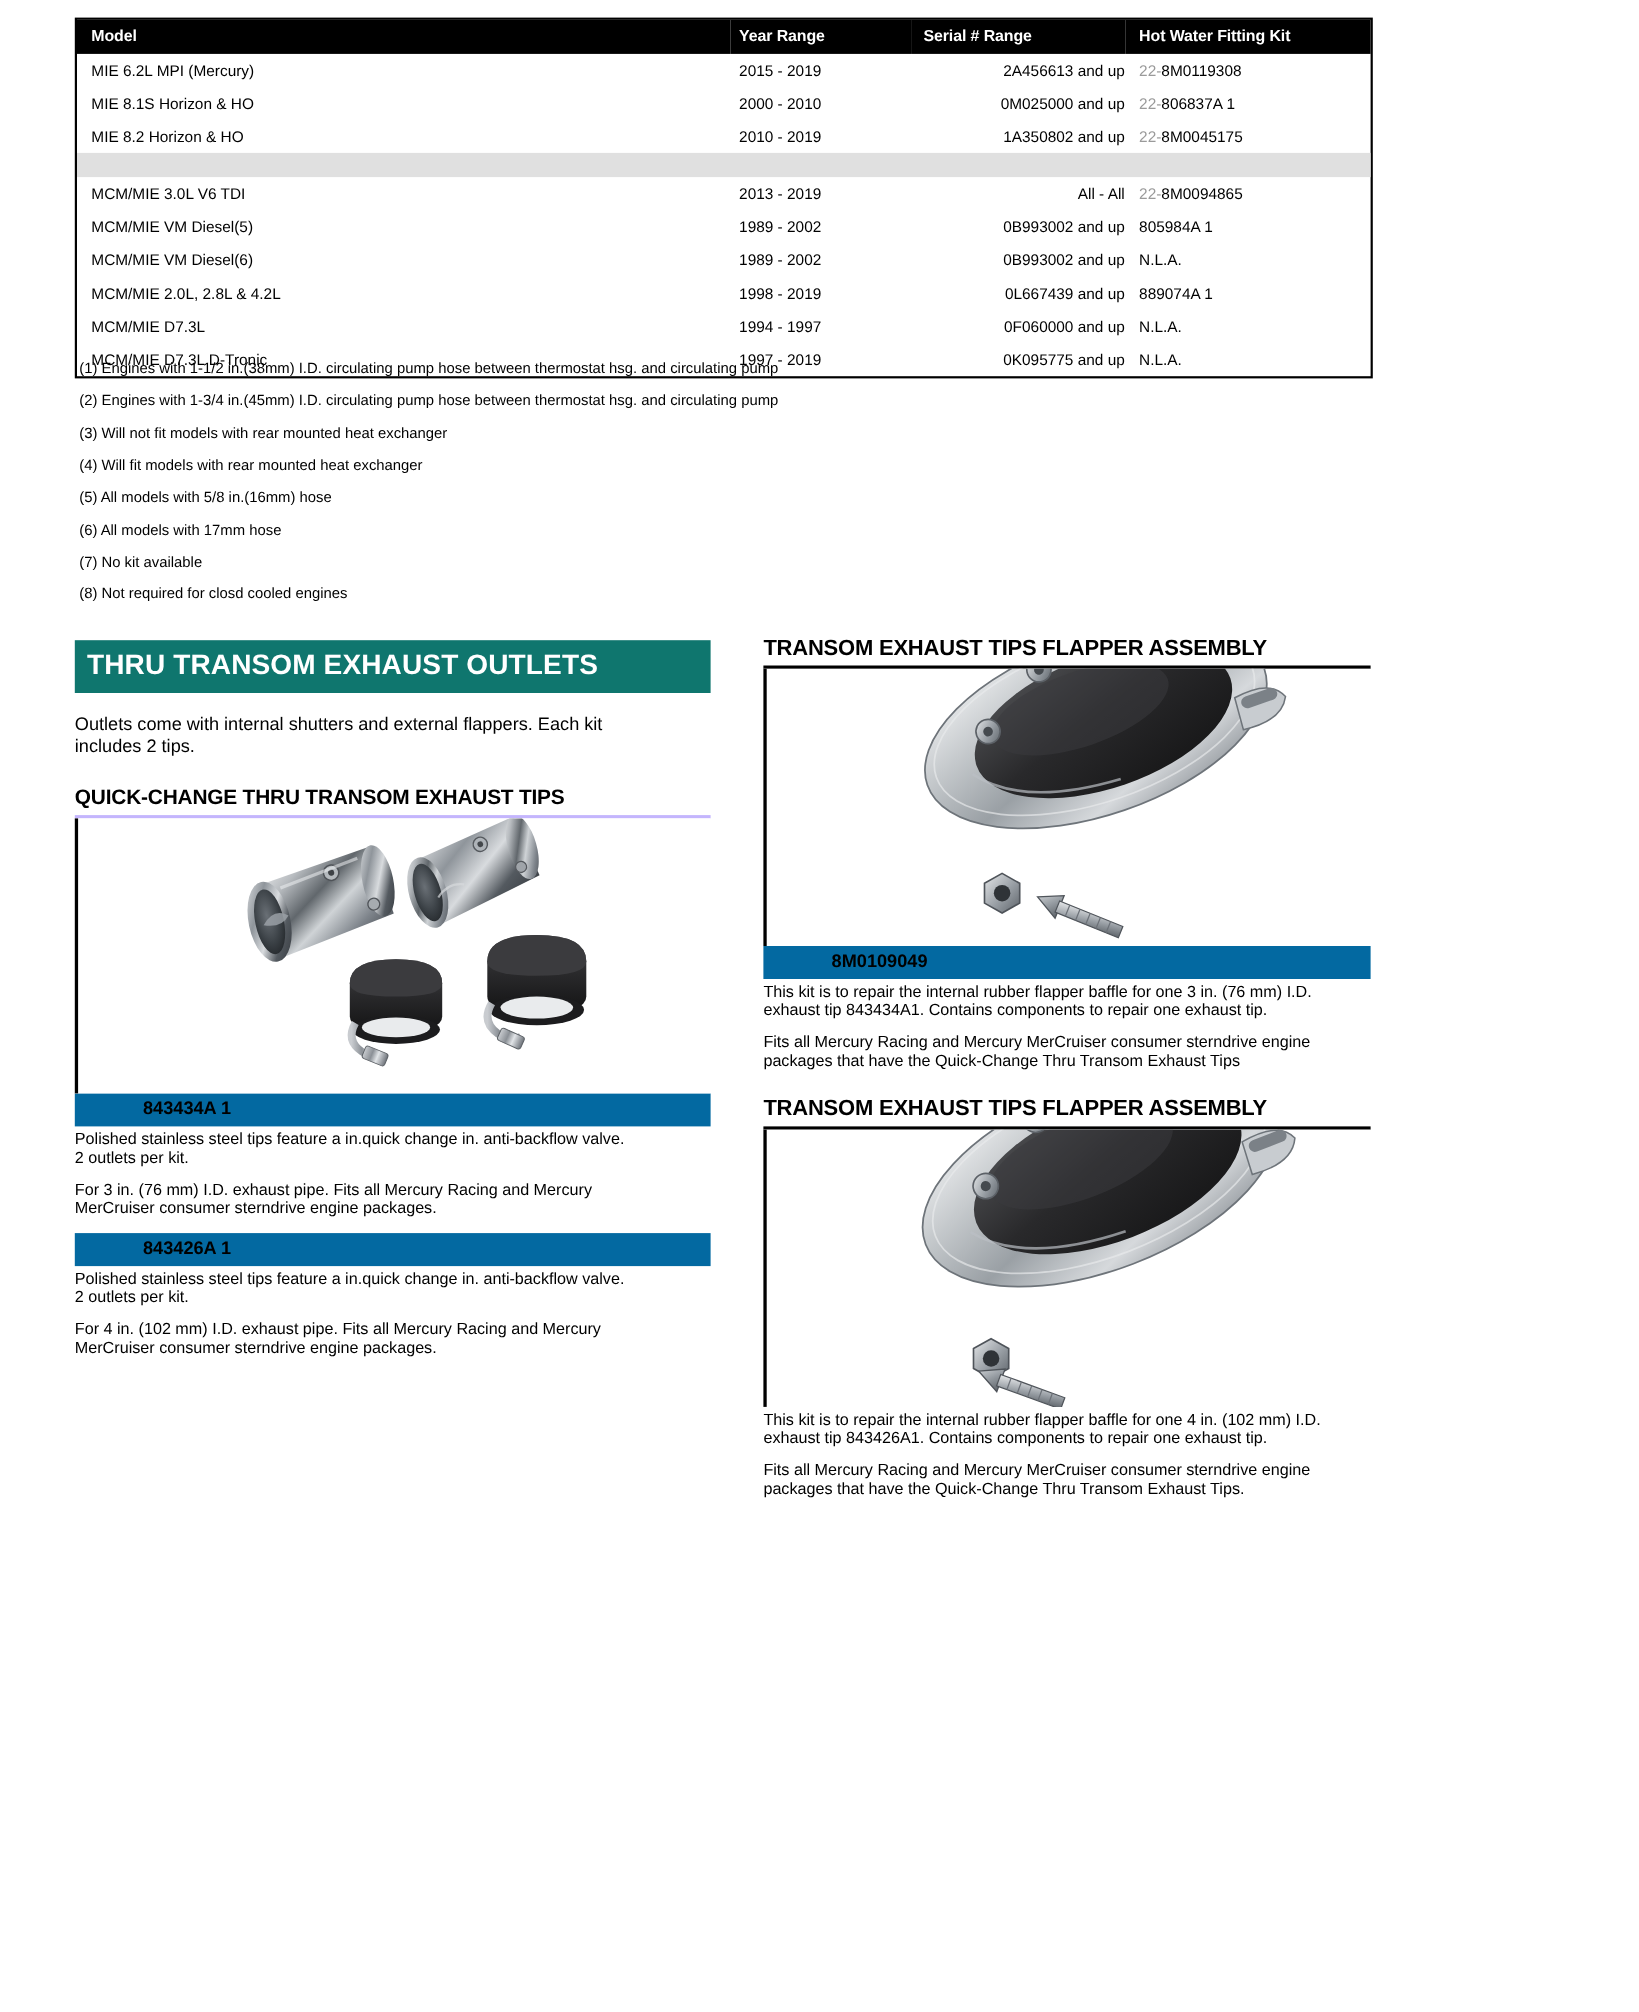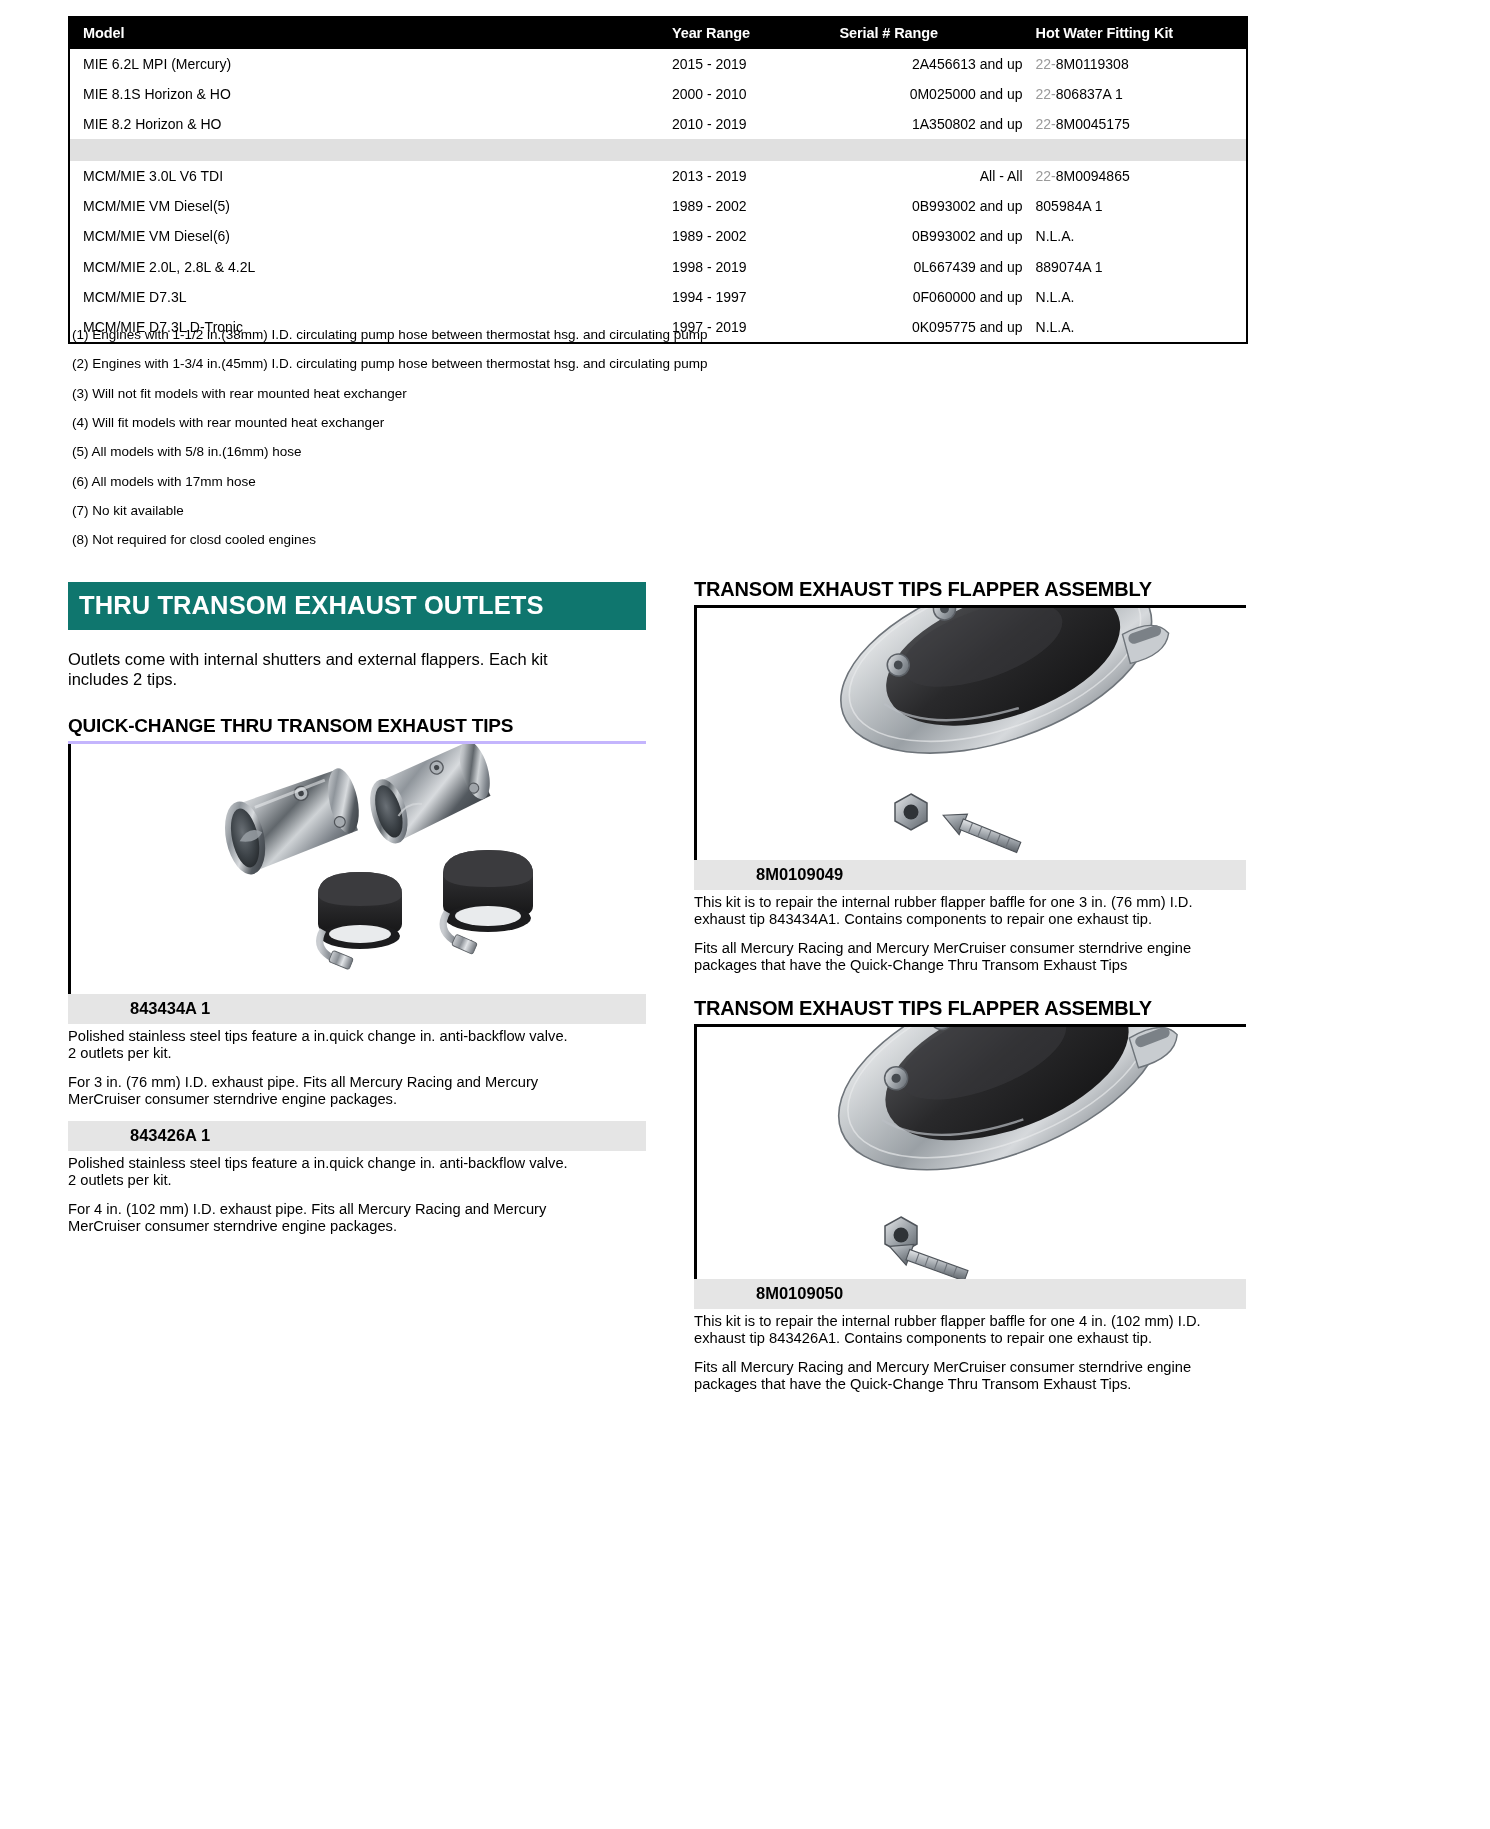--- a/index.html
+++ b/index.html
@@ -114,21 +114,21 @@
   }
   .photo-box {
     border-left: 3px solid #000;
     box-sizing: border-box;
     position: relative;
     background: #fff;
   }
   .photo-box.left-photo { height: 250px; }
 
   .pn-bar {
-    background: #e5e5e5;
+    background: #0369a1;
     font-size: 16.5px;
     font-weight: bold;
     padding: 5px 0 6px 62px;
     box-sizing: border-box;
   }
   .desc {
     font-size: 14.7px;
     line-height: 1.19;
     margin-top: 4px;
   }
@@ -471,20 +471,19 @@
           <line x1="30" y1="6" x2="30" y2="17"></line>
             <line x1="40" y1="6" x2="40" y2="17"></line>
           <line x1="50" y1="6" x2="50" y2="17"></line>
             <line x1="60" y1="6" x2="60" y2="17"></line>
           <line x1="70" y1="6" x2="70" y2="17"></line>
         </g>
       </g>
     </svg>
   </div>
 
-  <div class="pn-bar right">8M0109050</div>
   <div class="desc">
     <p>This kit is to repair the internal rubber flapper baffle for one 4 in. (102 mm) I.D.</p>
     <p>exhaust tip 843426A1. Contains components to repair one exhaust tip.</p>
     <p class="gap">Fits all Mercury Racing and  Mercury MerCruiser consumer sterndrive engine</p>
     <p>packages that have the Quick-Change Thru Transom Exhaust Tips.</p>
   </div>
 </div>
 
 </body></html>

